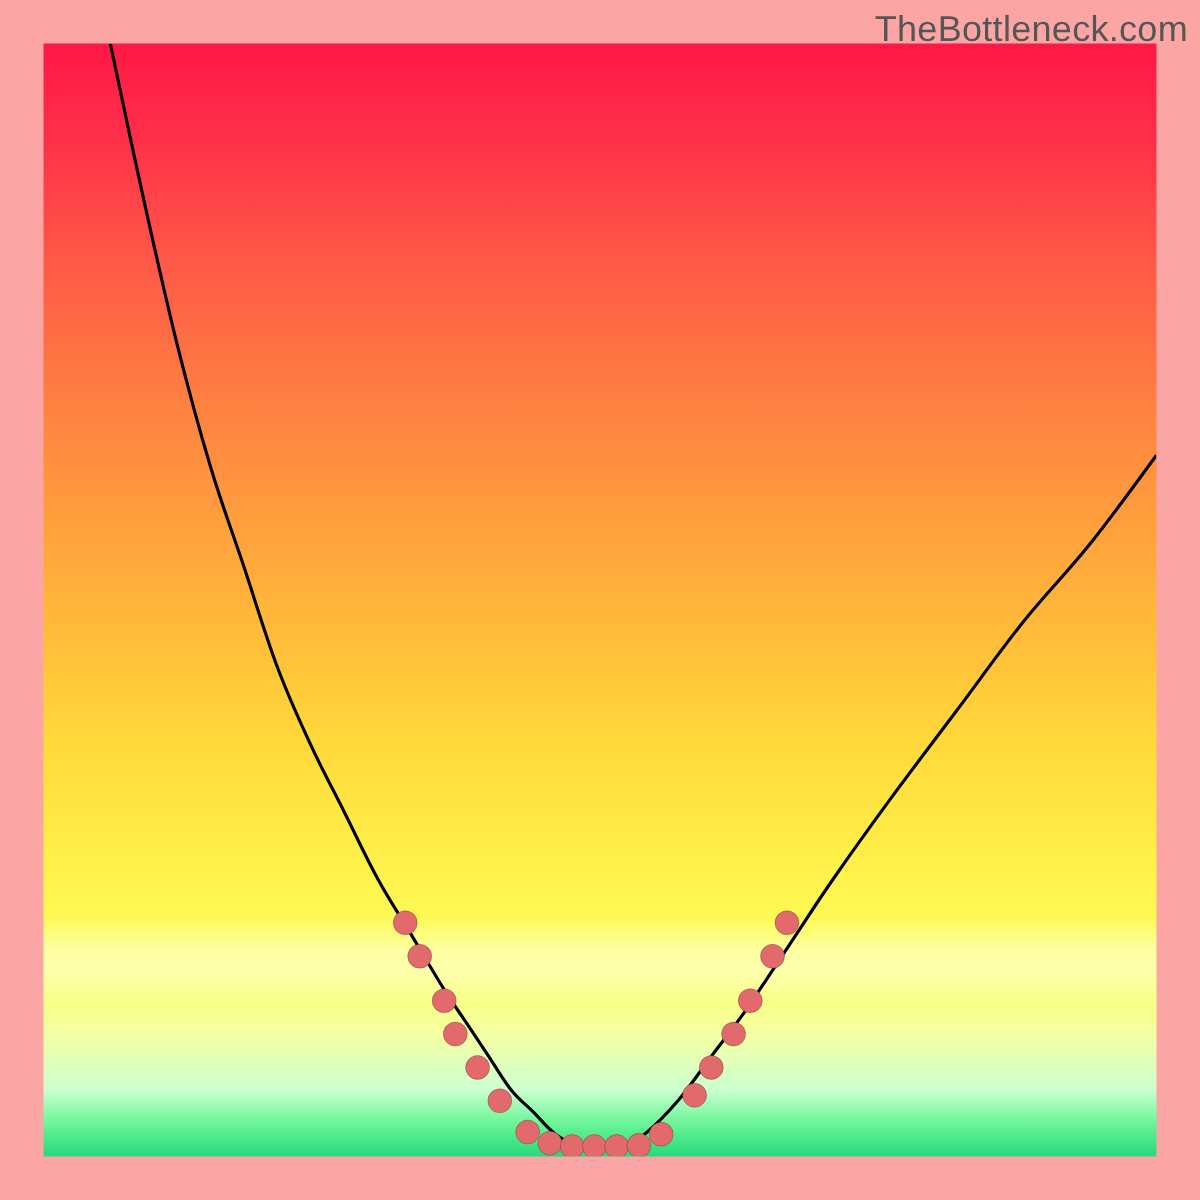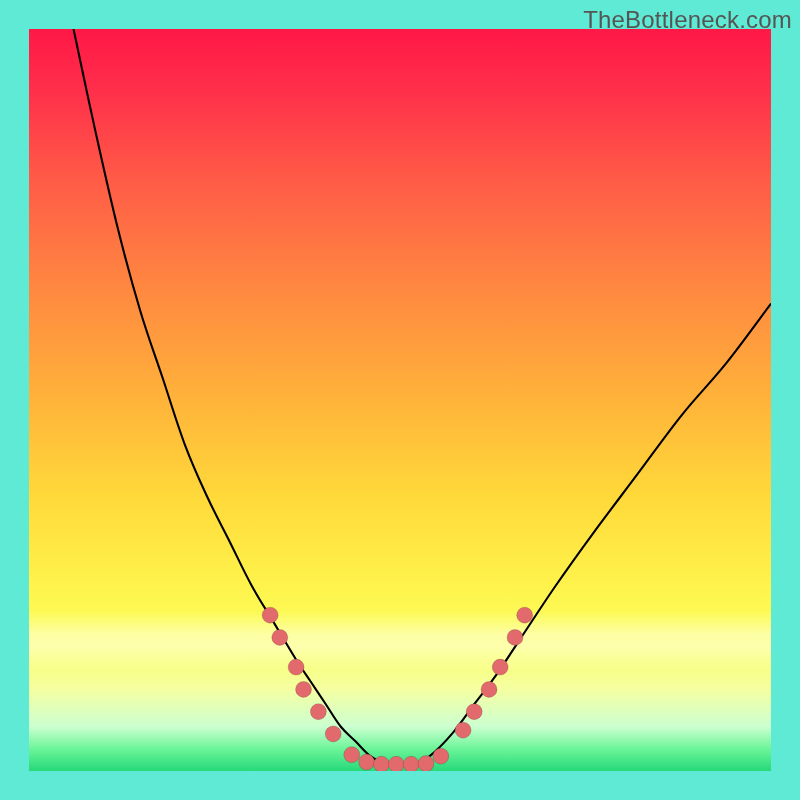--- a/index.html
+++ b/index.html
@@ -1,21 +1,21 @@
 <!DOCTYPE html>
 <html><head>
 <meta charset="utf-8">
 <style>
   * { margin: 0; padding: 0; box-sizing: border-box; }
   html, body { width: 800px; height: 800px; overflow: hidden; background: #fff; }
   .frame {
     position: relative;
     width: 800px;
     height: 800px;
-    background: #5eead4;
+    background: #fca5a5;
   }
   .watermark {
     position: absolute;
     top: 6px;
     right: 8px;
     font-family: Arial, Helvetica, sans-serif;
     font-size: 24px;
     color: #555;
     letter-spacing: 0.2px;
     z-index: 10;

